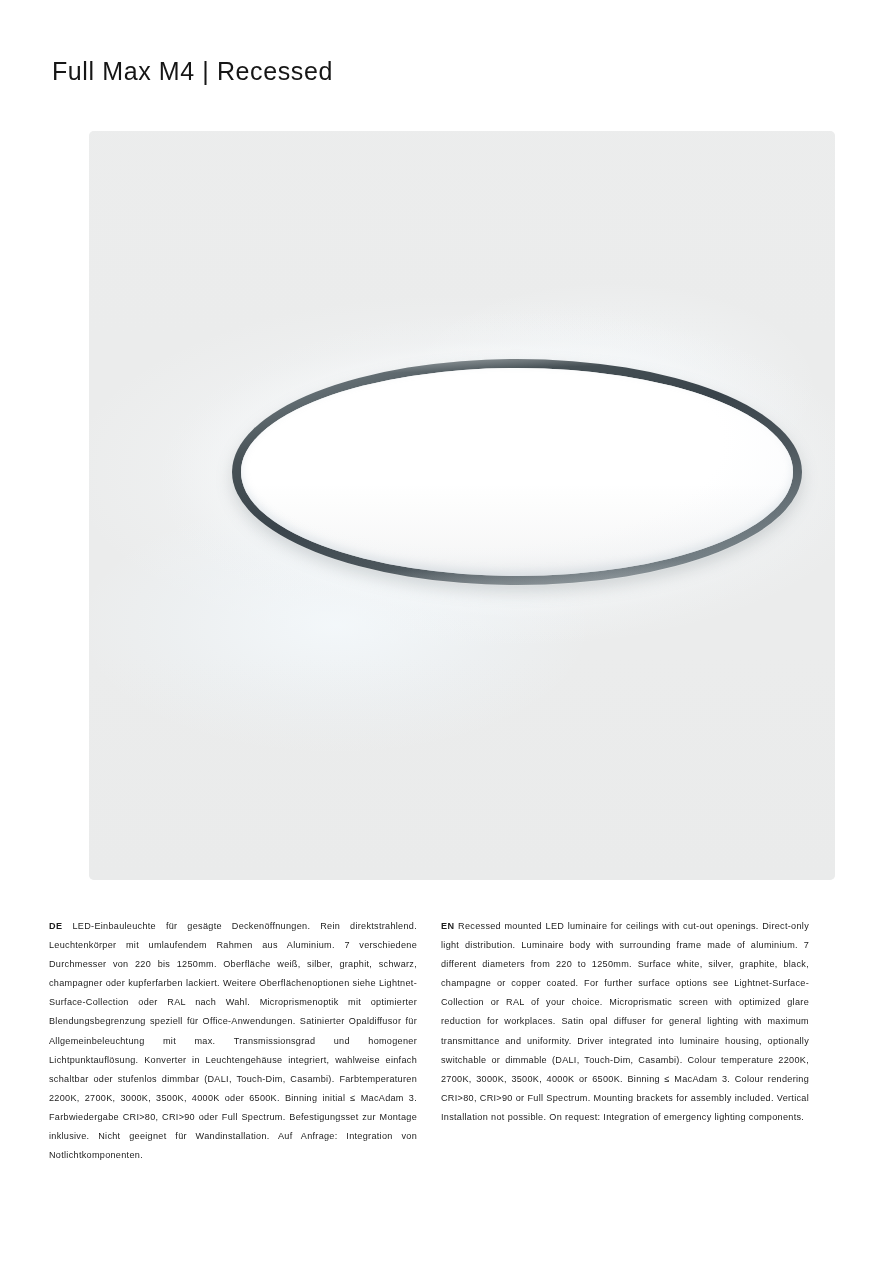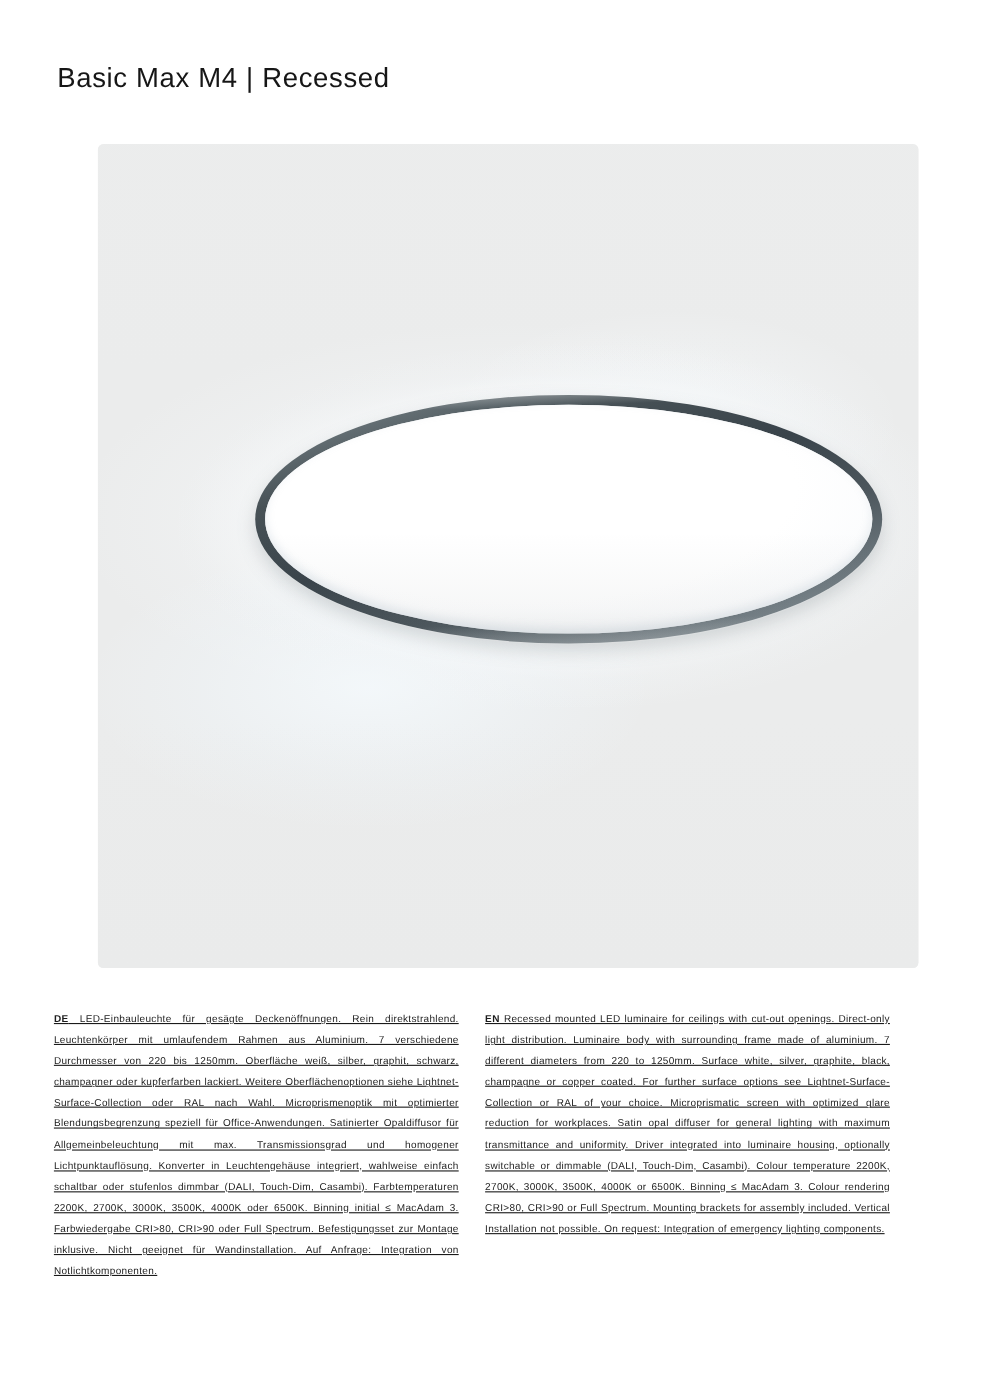--- a/index.html
+++ b/index.html
@@ -166,41 +166,40 @@
   .descriptions {
     position: absolute;
     left: 49px;
     top: 917px;
     width: 760px;
     display: flex;
     justify-content: space-between;
   }
   .desc-col {
     width: 368px;
-    text-decoration: underline;
   }
   .desc-col p {
     margin: 0;
     font-size: 9.1px;
     line-height: 19.1px;
     text-align: justify;
     text-justify: inter-word;
     letter-spacing: 0.30px;
     color: #1c1c1c;
     word-spacing: 0.2px;
   }
   .lang-tag {
     font-weight: 700;
     letter-spacing: 0.45px;
   }
 </style>
 </head>
 <body>
 
-<h1 class="page-title">Basic Max M4 | Recessed</h1>
+<h1 class="page-title">Full Max M4 | Recessed</h1>
 
 <figure class="product-figure">
   <div class="amb-wash"></div>
   <div class="amb-wash2"></div>
   <div class="panel-shade"></div>
 
   <div class="luminaire">
     <div class="lum-glow"></div>
     <div class="lum-rim">
       <div class="lum-rim-sheen"></div>

